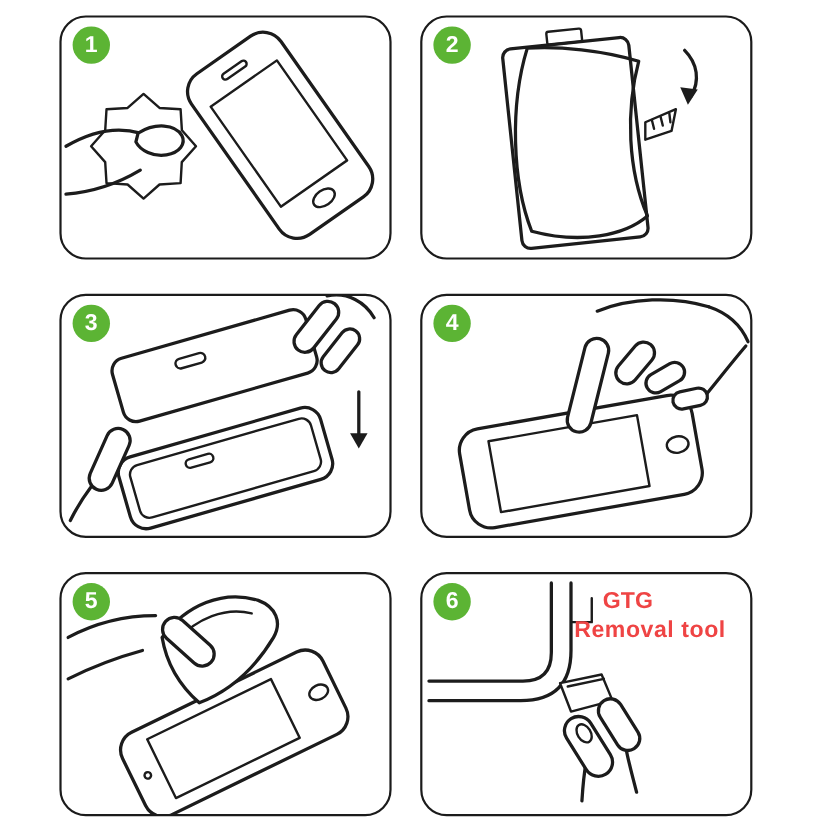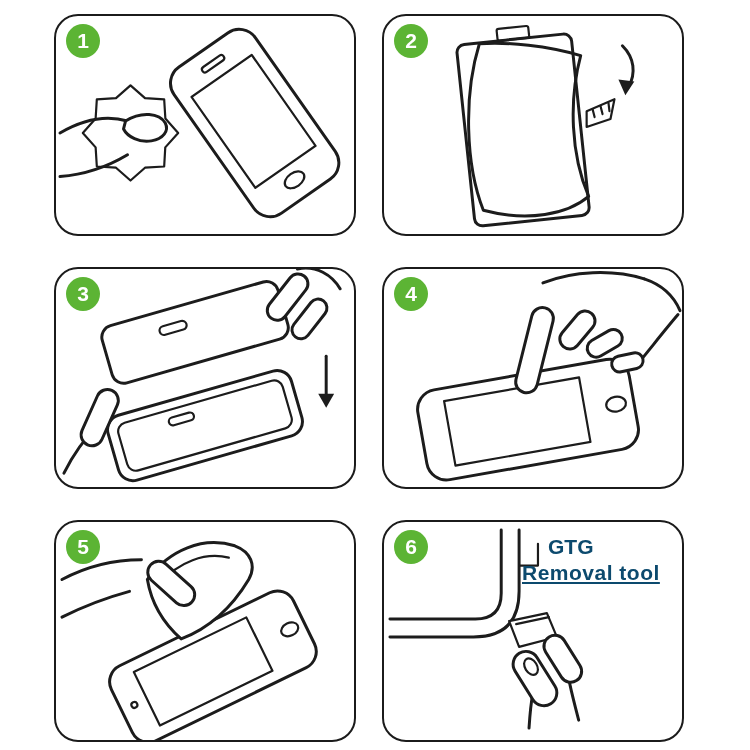--- a/index.html
+++ b/index.html
@@ -30,24 +30,24 @@
     z-index:3;
   }
   .art{position:absolute;inset:0;width:100%;height:100%;z-index:1;}
   
   .s{fill:none;stroke:#1c1c1c;stroke-width:3;stroke-linecap:round;stroke-linejoin:round;}
   .sf{fill:#ffffff;stroke:#1c1c1c;stroke-width:3;stroke-linecap:round;stroke-linejoin:round;}
   .thin{stroke-width:2.2;}
   .fd{fill:#1c1c1c;stroke:none;}
   .gtg-label{
     position:absolute;top:12px;right:4px;width:156px;
-    font-weight:bold;color:#0c4a6e;z-index:2;line-height:1.25;
+    font-weight:bold;color:#ef4444;z-index:2;line-height:1.25;
   }
   .gtg-label .l1{font-size:21px;margin-left:26px;}
-  .gtg-label .l2{font-size:21px;letter-spacing:0.5px;text-decoration:underline;}
+  .gtg-label .l2{font-size:21px;letter-spacing:0.5px;}
 </style>
 </head>
 <body>
 
 <div class="grid">
 
   <div class="panel">
     <div class="badge" style="background: rgb(92, 180, 52);">1</div>
     <svg class="art" viewBox="0 0 300 220" preserveAspectRatio="none">
       <g transform="translate(200,108) rotate(-35)">

